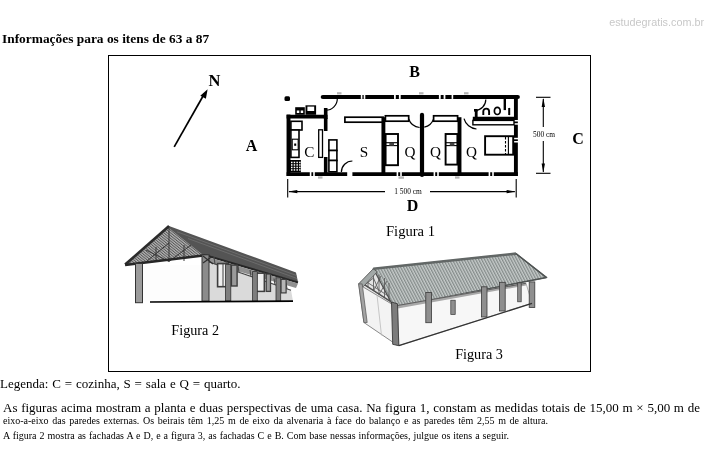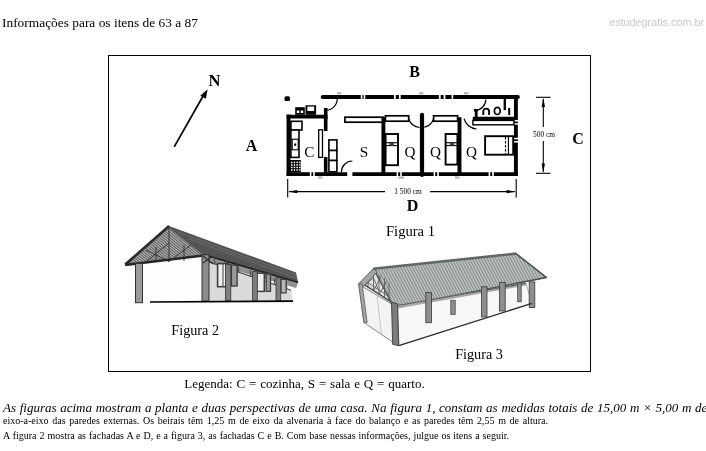--- a/index.html
+++ b/index.html
@@ -6,21 +6,21 @@
   body{width:706px;height:451px;position:relative;overflow:hidden;
        font-family:"Liberation Serif",serif;color:#000;}
   .abs{position:absolute;}
   svg text{font-family:"Liberation Serif",serif;}
 </style>
 </head>
 <body>
 
 <div class="abs" style="left:0;top:16px;width:704px;text-align:right;font-family:'Liberation Sans',sans-serif;font-size:10.8px;color:#c8c8c8;">estudegratis.com.br</div>
 
-<div class="abs" style="left:2px;top:15px;font-size:13.4px;font-weight:normal;white-space:nowrap;">Informações para os itens de 63 a 87</div>
+<div class="abs" style="left:2px;top:31px;font-size:13.4px;font-weight:bold;white-space:nowrap;">Informações para os itens de 63 a 87</div>
 
 <div class="abs" style="left:108px;top:55px;width:481px;height:315px;border:1.4px solid #000;"></div>
 
 <svg class="abs" style="left:0;top:0;" width="706" height="451" viewBox="0 0 706 451">
 <defs>
 
 <pattern id="corr" width="2.6" height="8" patternUnits="userSpaceOnUse" patternTransform="rotate(-27.5)">
   <rect width="2.6" height="8" fill="#c6cbca"></rect>
   <line x1="0.65" y1="0" x2="0.65" y2="8" stroke="#798080" stroke-width="1.05"></line>
 </pattern>
@@ -406,19 +406,19 @@
   <rect x="517.7" y="282.9" width="3.5" height="18.9" fill="#8f8f8f" stroke="#3a3a3a" stroke-width="0.7"></rect>
 
   <rect x="529.2" y="281.9" width="5.6" height="25.6" fill="#8f8f8f" stroke="#3a3a3a" stroke-width="0.8"></rect>
 
   <line x1="398.8" y1="345.7" x2="532" y2="303.4" stroke="#333" stroke-width="1.4"></line>
 
   <text x="479" y="358.5" font-size="14.2" text-anchor="middle">Figura 3</text>
 </g>
 </svg>
 
-<div class="abs" style="left:8px;top:376px;width:593px;text-align:center;font-size:13px;word-spacing:0.62px;white-space:nowrap;">Legenda: C = cozinha, S = sala e Q = quarto.</div>
-
-<div class="abs" style="left:3px;top:399.5px;font-size:13px;word-spacing:0.45px;white-space:nowrap;font-style:italic;">As figuras acima mostram a planta e duas perspectivas de uma casa. Na figura 1, constam as medidas totais de 15,00 m × 5,00 m de</div>
+<div class="abs" style="left:0;top:376px;width:593px;text-align:left;font-size:13px;word-spacing:0.62px;white-space:nowrap;">Legenda: C = cozinha, S = sala e Q = quarto.</div>
+
+<div class="abs" style="left:3px;top:399.5px;font-size:13px;word-spacing:0.45px;white-space:nowrap;">As figuras acima mostram a planta e duas perspectivas de uma casa. Na figura 1, constam as medidas totais de 15,00 m × 5,00 m de</div>
 
 <div class="abs" style="left:3px;top:414.5px;font-size:10px;word-spacing:1.19px;white-space:nowrap;">eixo-a-eixo das paredes externas. Os beirais têm 1,25 m de eixo da alvenaria à face do balanço e as paredes têm 2,55 m de altura.</div>
 
 <div class="abs" style="left:3px;top:430px;font-size:10px;word-spacing:0.48px;white-space:nowrap;">A figura 2 mostra as fachadas A e D, e a figura 3, as fachadas C e B. Com base nessas informações, julgue os itens a seguir.</div>
 
 </body></html>

